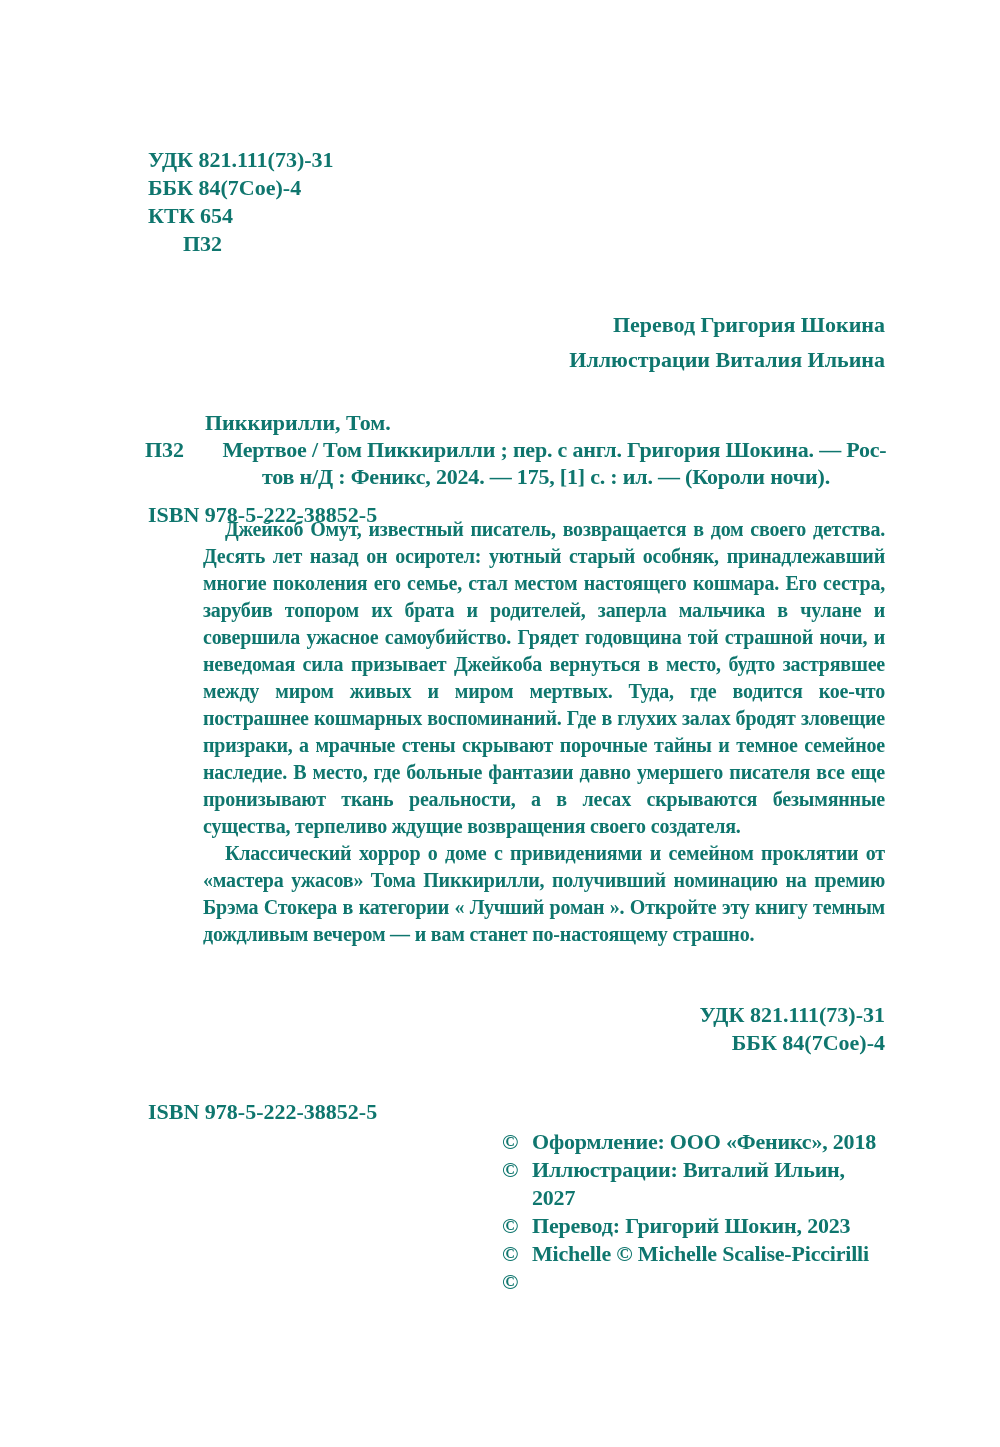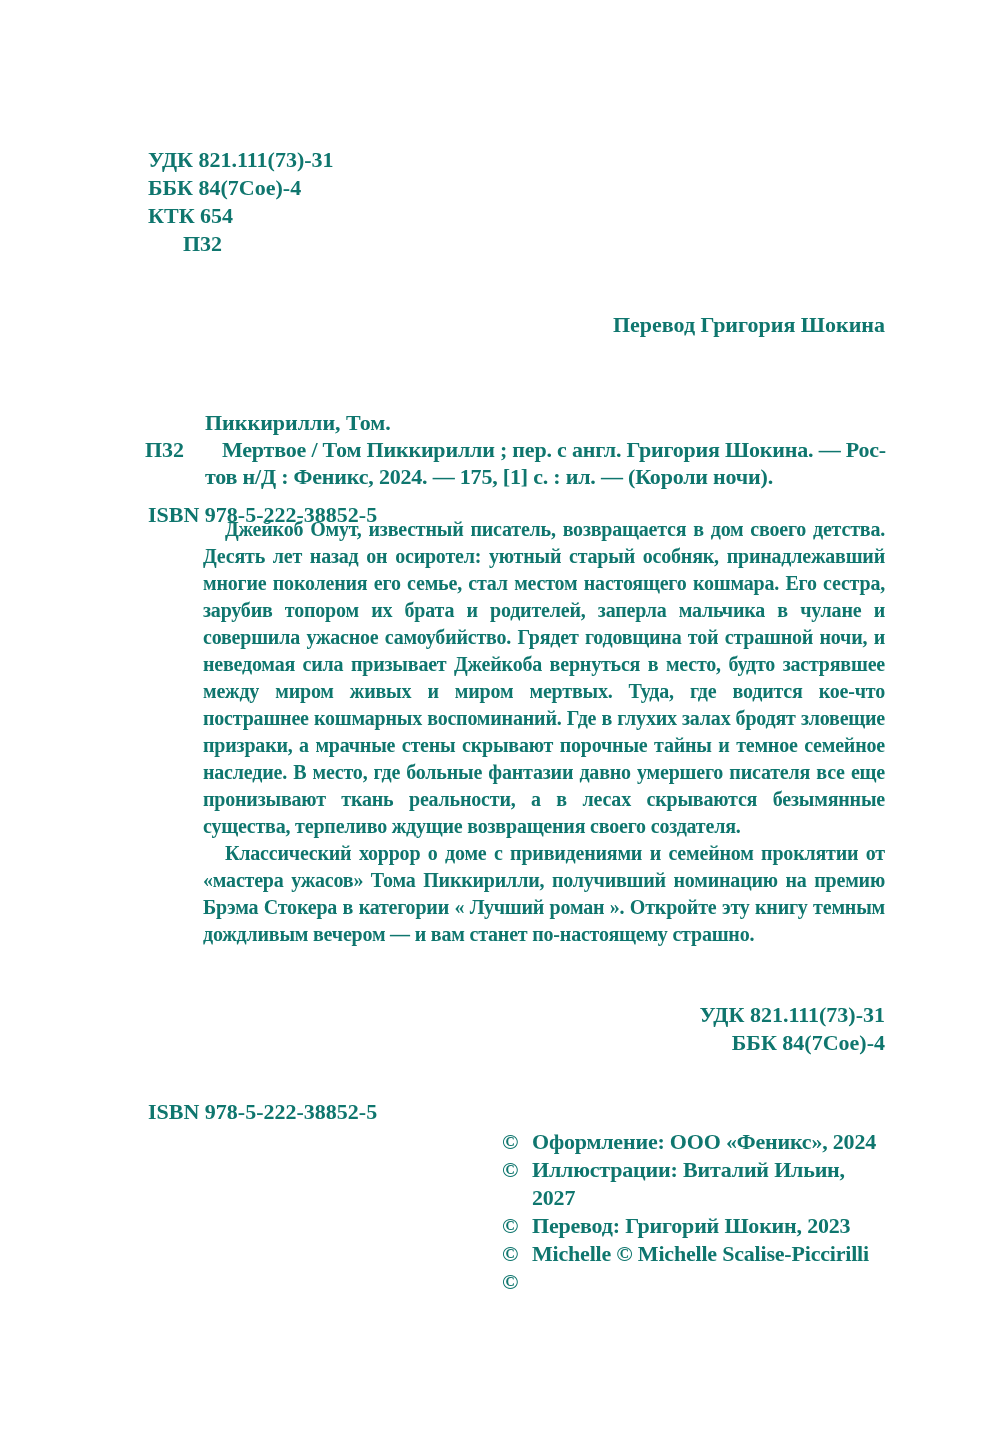--- a/index.html
+++ b/index.html
@@ -44,21 +44,21 @@
   .catalog-sign {
     left: 145px; top: 436px;
     font-size: 22px; line-height: 27px;
   }
   .catalog-desc {
     left: 205px; top: 436px; width: 682px;
     font-size: 22px; line-height: 27px;
     letter-spacing: -0.2px;
     white-space: pre-line;
     text-indent: 17px;
-    text-align: left;
+    text-align: center;
   }
   .isbn-top {
     left: 148px; top: 501px;
     font-size: 22px; line-height: 28px;
     white-space: nowrap;
   }
 
   
   .annotation {
     left: 203px; top: 516px; width: 682px;
@@ -105,20 +105,21 @@
 
   <div class="abs codes-top">
     <div>УДК 821.111(73)-31</div>
     <div>ББК 84(7Сое)-4</div>
     <div>КТК 654</div>
     <div class="indent">П32</div>
   </div>
 
   <div class="abs credits">
     <div>Перевод Григория Шокина</div>
+    <div class="line2">Иллюстрации Виталия Ильина</div>
   </div>
 
   <div class="abs author-heading">Пиккирилли, Том.</div>
   <div class="abs catalog-sign">П32</div>
   <div class="abs catalog-desc">Мертвое / Том Пиккирилли ; пер. с англ. Григория Шокина. — Рос-
 тов н/Д : Феникс, 2024. — 175, [1] с. : ил. — (Короли ночи).</div>
   <div class="abs isbn-top">ISBN 978-5-222-38852-5</div>
 
   <div class="abs annotation">
     <p>Джейкоб Омут, известный писатель, возвращается в дом своего детства. Десять лет назад он осиротел: уютный старый особняк, принадлежавший многие поколения его семье, стал местом настоящего кошмара. Его сестра, зарубив топором их брата и родителей, заперла мальчика в чулане и совершила ужасное самоубийство. Грядет годовщина той страшной ночи, и неведомая сила призывает Джейкоба вернуться в место, будто застрявшее между миром живых и миром мертвых. Туда, где водится кое-что пострашнее кошмарных воспоминаний. Где в глухих залах бродят зловещие призраки, а мрачные стены скрывают порочные тайны и темное семейное наследие. В место, где больные фантазии давно умершего писателя все еще пронизывают ткань реальности, а в лесах скрываются безымянные существа, терпеливо ждущие возвращения своего создателя.</p>
@@ -128,21 +129,21 @@
   <div class="abs codes-bottom">
     <div>УДК 821.111(73)-31</div>
     <div>ББК 84(7Сое)-4</div>
   </div>
 
   <div class="abs isbn-bottom">ISBN 978-5-222-38852-5</div>
 
   <div class="abs copyrights">
     <div class="copyright-item">
       <span class="csym">©</span>
-      <span class="ctext">Оформление: ООО «Феникс», 2024</span>
+      <span class="ctext">Оформление: ООО «Феникс», 2018</span>
     </div>
     <div class="copyright-item">
       <span class="csym">©</span>
       <span class="ctext">Иллюстрации: Виталий Ильин, 2027</span>
     </div>
     <div class="copyright-item">
       <span class="csym">©</span>
       <span class="ctext">Перевод: Григорий Шокин, 2023</span>
     </div>
     <div class="copyright-item">

